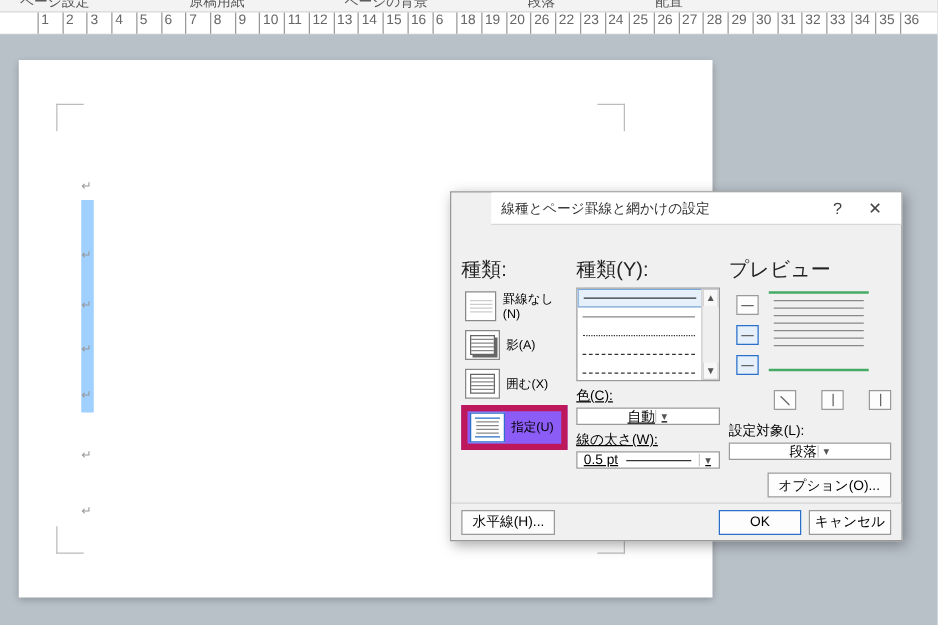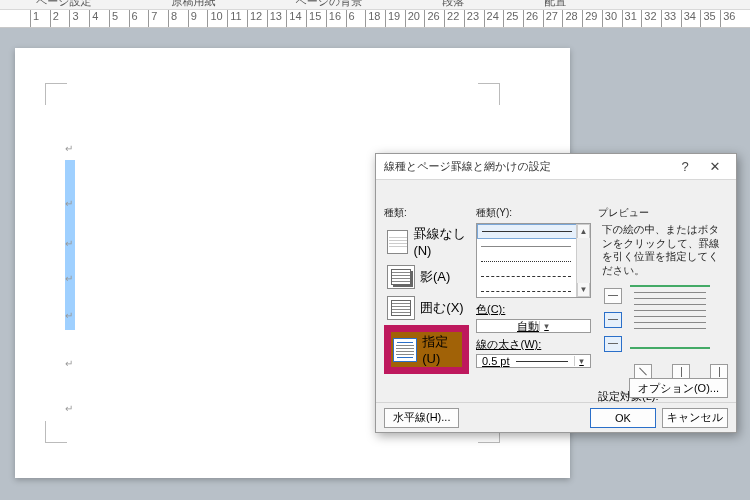--- a/index.html
+++ b/index.html
@@ -1,19 +1,19 @@
 <!DOCTYPE html>
 <html><head>
 <meta charset="utf-8">
 <style>
 * { margin: 0; padding: 0; box-sizing: border-box; font-family: "Meiryo UI", "MS UI Gothic", sans-serif; font-size: 11px; }
 body { background: #b8c0c8; width: 750px; height: 500px; overflow: hidden; position: relative; }
 
 
-.ribbon { background: #f3f3f3; height: 10px; border-bottom: 1px solid #d8d8d8; display:flex; align-items:flex-end; gap:80px; padding-left:36px; color:#555; font-size:10px;}
+.ribbon { background: #f3f3f3; height: 10px; border-bottom: 1px solid #d8d8d8; display:flex; align-items:flex-end; gap:80px; padding-left:16px; color:#555; font-size:10px;}
 .ribbon span { padding-bottom:0px; }
 
 
 .ruler { background: #fff; height: 18px; border-bottom: 1px solid #c8c8c8; position: relative; }
 .ruler-inner { position:absolute; left:30px; right:10px; top:0; bottom:0; display:flex; }
 .ruler-tick { flex:1; border-left:1px solid #999; position:relative; font-size:8px; color:#666; }
 .ruler-tick span { position:absolute; left:2px; top:0; }
 
 
 .workspace { position:absolute; top:28px; left:0; right:0; bottom:0; background:#b8c0c8; }
@@ -21,53 +21,53 @@
 .page .corner { position:absolute; width:22px; height:22px; }
 .page .corner.tl { top:35px; left:30px; border-left:1px solid #bbb; border-top:1px solid #bbb; }
 .page .corner.tr { top:35px; right:70px; border-right:1px solid #bbb; border-top:1px solid #bbb; }
 .page .corner.bl { bottom:35px; left:30px; border-left:1px solid #bbb; border-bottom:1px solid #bbb; }
 .page .corner.br { bottom:35px; right:70px; border-right:1px solid #bbb; border-bottom:1px solid #bbb; }
 .page .sel { position:absolute; left:50px; top:112px; width:10px; height:170px; background:#9fd0ff; }
 .page .para { position:absolute; left:50px; color:#999; font-size:10px; }
 .p1{top:95px}.p2{top:150px}.p3{top:190px}.p4{top:225px}.p5{top:262px}.p6{top:310px}.p7{top:355px}
 
 
-.dlg { position:absolute; left:375px; top:125px; width:362px; height:280px; background:#f0f0f0; border:1px solid #999; box-shadow:2px 3px 10px rgba(0,0,0,.35); }
+.dlg { position:absolute; left:360px; top:125px; width:362px; height:280px; background:#f0f0f0; border:1px solid #999; box-shadow:2px 3px 10px rgba(0,0,0,.35);padding-left:32px; }
 .dlg-title { height:26px; background:#fff; border-bottom:1px solid #d8d8d8; display:flex; align-items:center; padding:0 6px; }
 .dlg-title .t { flex:1; font-size:11px; color:#333; padding-left:2px;}
 .dlg-title .hbtn { width:30px; height:22px; display:flex; align-items:center; justify-content:center; color:#444; font-size:13px; }
 
 .tabs { height:22px; display:flex; align-items:flex-end; padding-left:6px; border-bottom:1px solid #c8c8c8; background:#f0f0f0;}
 .tab { padding:3px 10px 4px; font-size:11px; color:#333; border:1px solid transparent; position:relative; bottom:-1px;}
 .tab.active { background:#f0f0f0; border:1px solid #c8c8c8; border-bottom:1px solid #f0f0f0; }
 
 .body { position:absolute; top:48px; left:0; right:0; bottom:30px; padding:6px 8px 0 8px; }
 
 .col { position:absolute; top:4px; }
 .col.left { left:8px; width:85px; }
 .col.mid { left:100px; width:115px; }
 .col.right { left:222px; right:8px; }
 
-.grp-label { font-size:10px; color:#222; margin-bottom:3px; }
+.grp-label { font-size:16px; color:#222; margin-bottom:3px; }
 
 .style-list { display:flex; flex-direction:column; gap:3px; }
 .style-item { display:flex; align-items:center; gap:5px; padding:1px 2px; border:1px solid transparent; }
-.style-item.sel { border:7px solid #be185d; background:#a16207; }
+.style-item.sel { border:5px solid #be185d; background:#8b5cf6; }
 .style-swatch { width:28px; height:24px; background:#fff; border:1px solid #888; display:flex; align-items:center; justify-content:center; position:relative; }
 .style-swatch .lines { width:18px; display:flex; flex-direction:column; gap:2px;}
 .style-swatch .lines i { display:block; height:1px; background:#888;}
 .style-swatch.none .lines i { background:#ccc;}
 .style-swatch.box { outline-offset:-4px; }
 .style-swatch.box::after { content:""; position:absolute; inset:3px; border:1px solid #666;}
 .style-swatch.shadow::after { content:""; position:absolute; inset:3px; border:1px solid #666; box-shadow:2px 2px 0 #666;}
 .style-swatch.threeD::after { content:""; position:absolute; inset:3px; border:1px solid #666;}
 .style-swatch.threeD::before { content:""; position:absolute; left:5px; top:2px; right:2px; bottom:5px; border-right:2px solid #9cc; border-top:2px solid #9cc; }
 .style-swatch.custom { border-color:#2a6fc9; }
 .style-swatch.custom::after { content:""; position:absolute; inset:3px; border-top:1px solid #2a6fc9; border-bottom:1px solid #2a6fc9;}
-.style-label { font-size:13px; }
+.style-label { font-size:10px; }
 
 
 .line-list { height:75px; border:1px solid #9a9a9a; background:#fff; overflow:hidden; position:relative;}
 .line-list .row { height:15px; display:flex; align-items:center; padding:0 4px;}
 .line-list .row.active { background:#e6f0fb; border:1px solid #7aa7d8;}
 .line-sample { width:90px; height:0; }
 .ls-solid{border-top:1px solid #333}
 .ls-thin{border-top:1px solid #888}
 .ls-dot{border-top:1px dotted #333}
 .ls-dash{border-top:1px dashed #333}
@@ -340,21 +340,20 @@
           <div class="sel-box">
             <span>0.5 pt</span>
             <span style="flex:1;border-top:1px solid #333;margin:0 6px"></span>
             <span class="dd">▾</span>
           </div>
         </div>
       </div>
 
       <div class="col right">
         <div class="grp-label">プレビュー</div>
-        <div class="prev-text">下の絵の中、またはボタンをクリックして、罫線を引く位置を指定してください。</div>
         <div class="prev-area">
           <div class="ctrl-btn cb-tl">
               <div class="cbtn-line"></div>
             </div>
           <div class="ctrl-btn active cb-ml">
               <div class="cbtn-line"></div>
             </div>
           <div class="ctrl-btn active cb-bl">
               <div class="cbtn-line"></div>
             </div>

